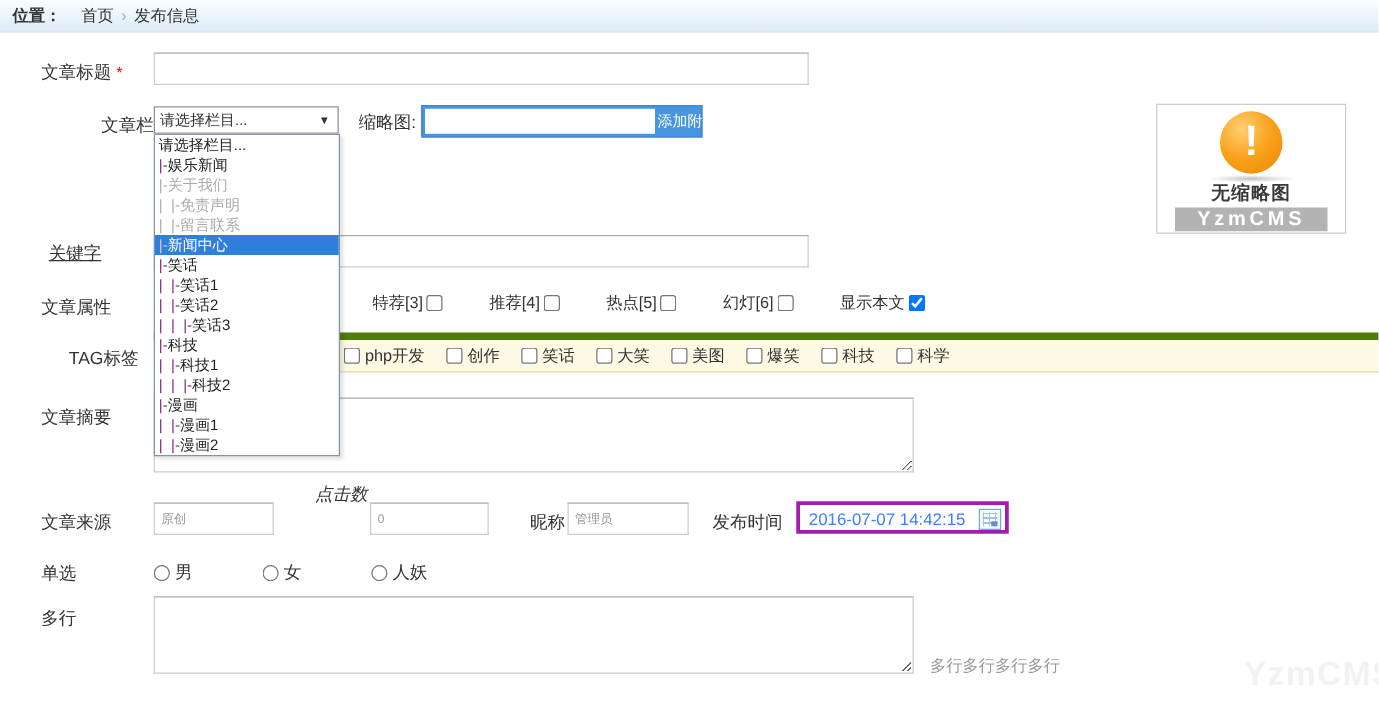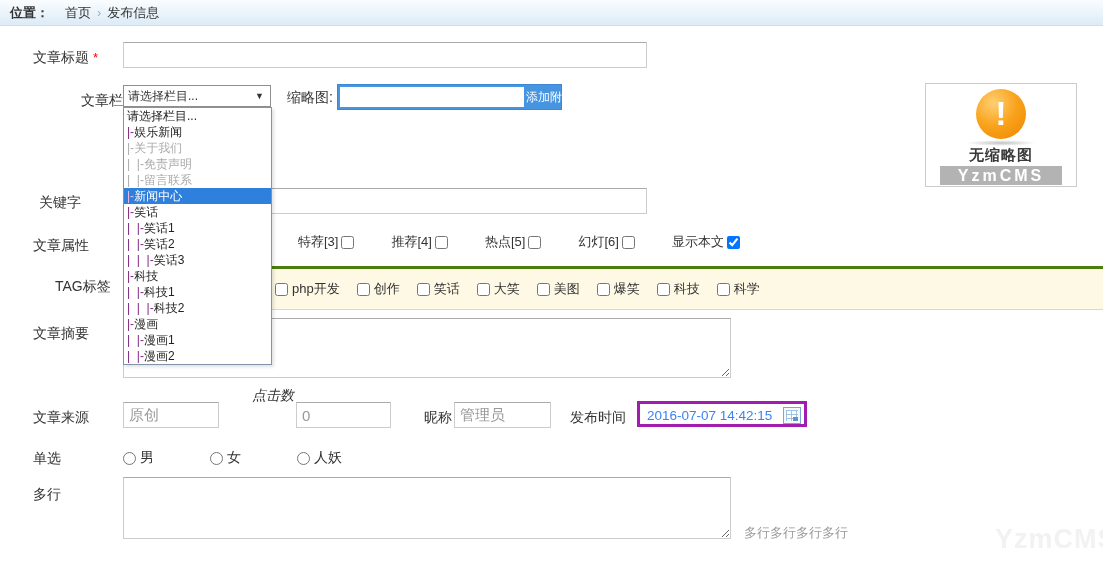--- a/index.html
+++ b/index.html
@@ -13,21 +13,21 @@
     display:flex; align-items:center; padding-left:10px; font-size:13px; color:#333; }
   .topbar .loc { font-weight:bold; margin-right:10px; }
   .topbar .crumb { margin:0 6px; color:#333; text-decoration:none; }
   .topbar .sep { color:#8fb4d2; font-size:13px; }
 
   
   .flabel { position:absolute; font-size:14px; color:#333; white-space:nowrap; }
   .req { color:#f00; margin-left:4px; font-size:13px; }
 
   .tinput { position:absolute; border:1px solid #ccc; border-top-color:#aaa; height:26px;
-    font-size:15px; color:#333; padding:0 5px; background:#fff; font-family:inherit; }
+    font-size:10px; color:#333; padding:0 5px; background:#fff; font-family:inherit; }
   .gray-val { color:#999; }
 
   
   .select-box { position:absolute; left:123px; top:85px; width:148px; height:22px;
     border:1px solid #8f8f8f; background:#fff; font-size:12px; line-height:20px;
     color:#333; padding:0 4px; display:flex; align-items:center; cursor:default; }
   .select-box .stext { flex:1; }
   .select-box .arrow { font-size:9px; color:#333; margin-right:2px; }
 
   
@@ -60,22 +60,22 @@
   .brand-bar { width:122px; margin:2px auto 0; background:#b3b3b3; color:#fff;
     font-weight:bold; font-size:16px; letter-spacing:3px; line-height:19px; }
 
   
   .attr-row { position:absolute; left:298px; top:233px; display:flex; gap:37px;
     align-items:flex-end; font-size:13px; color:#333; }
   .attr-item { display:flex; align-items:center; gap:3px; }
   .attr-item input { width:13px; height:13px; margin:0; }
 
   
-  .tag-strip { position:absolute; left:123px; top:266px; width:980px; height:44px;
-    background:#fdf9e4; border-top:3px solid #4d7c0f; border-bottom:1px solid #e5daa2;
+  .tag-strip { position:absolute; left:123px; top:266px; width:980px; height:32px;
+    background:#fdf9e4; border-top:6px solid #4d7c0f; border-bottom:1px solid #e5daa2;
     display:flex; align-items:center; padding-left:152px; gap:17px; z-index:1; }
   .tag-item { display:flex; align-items:center; gap:4px; font-size:13px; color:#333; white-space:nowrap; }
   .tag-item input { width:13px; height:13px; margin:0; }
 
   textarea { position:absolute; border:1px solid #ccc; border-top-color:#aaa;
     font-size:13px; color:#333; padding:4px; font-family:inherit; resize:both; background:#fff; }
 
   .hint { position:absolute; font-size:13px; color:#999; white-space:nowrap; }
 
   
@@ -130,21 +130,21 @@
     <span class="attach-btn">添加附件</span>
   </div>
 
   <div class="noimg">
     <div class="warn-circle">!</div>
     <div class="warn-shadow"></div>
     <div class="noimg-caption">无缩略图</div>
     <div class="brand-bar">YzmCMS</div>
   </div>
 
-  <div class="flabel" style="left:39px;top:194px;">关键字</div>
+  <div class="flabel" style="left:39px;top:194px;text-decoration:underline;">关键字</div>
   <input class="tinput" style="left: 123px; top: 188px; width: 524px;" type="text" value="">
 
   <div class="flabel" style="left:33px;top:237px;">文章属性</div>
   <div class="attr-row">
     <span class="attr-item">
       <span>特荐[3]</span>
       <input type="checkbox" style="">
     </span>
     <span class="attr-item">
       <span>推荐[4]</span>

